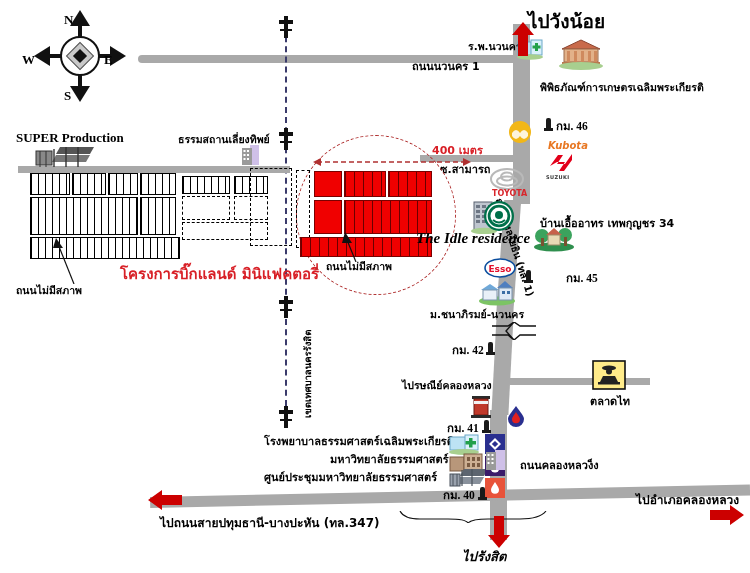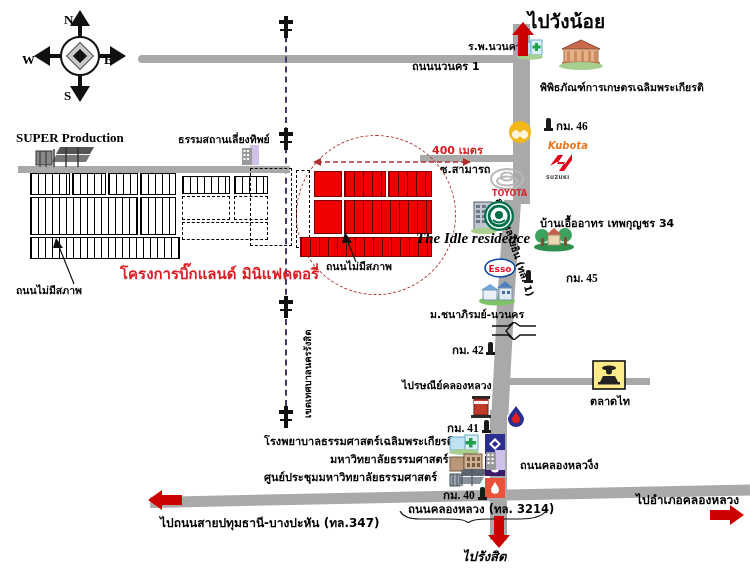--- a/index.html
+++ b/index.html
@@ -111,21 +111,20 @@
 
   <div class="abs" style="left:313px;top:152px;width:158px;height:8px;">
     <svg width="158" height="8" viewBox="0 0 158 8">
       <line x1="4" y1="4" x2="150" y2="4" stroke="#b03030" stroke-width="1.3" stroke-dasharray="5,3"></line>
       <polygon points="0,4 8,0 8,8" fill="#b03030"></polygon>
       <polygon points="158,4 150,0 150,8" fill="#b03030"></polygon>
     </svg>
   </div>
 
   <div class="abs" style="left:150px;top:497px;width:600px;height:11px;background:#a9a9a9;transform:rotate(-1.2deg);transform-origin:0 0;"></div>
-  <div class="lbl lbl-b" style="left:408px;top:500px;font-size:11.5px;">ถนนคลองหลวง (ทล. 3214)</div>
   <div class="abs" style="left:398px;top:509px;width:150px;height:12px;">
     <svg width="150" height="12" viewBox="0 0 150 12">
       <path d="M2 0 Q6 8 22 8 L50 8 Q68 8 70 12 Q74 8 90 8 L122 8 Q142 8 148 0" fill="none" stroke="#111" stroke-width="1.1"></path>
     </svg>
   </div>
 
   <div class="abs" style="left:510px;top:378px;width:140px;height:7px;background:#a9a9a9;"></div>
 
   <div class="abs" style="left:285px;top:16px;height:400px;border-left:2px dashed #3b3b6b;"></div>
   <div class="pylon" style="left:279px;top:16px;"></div>

